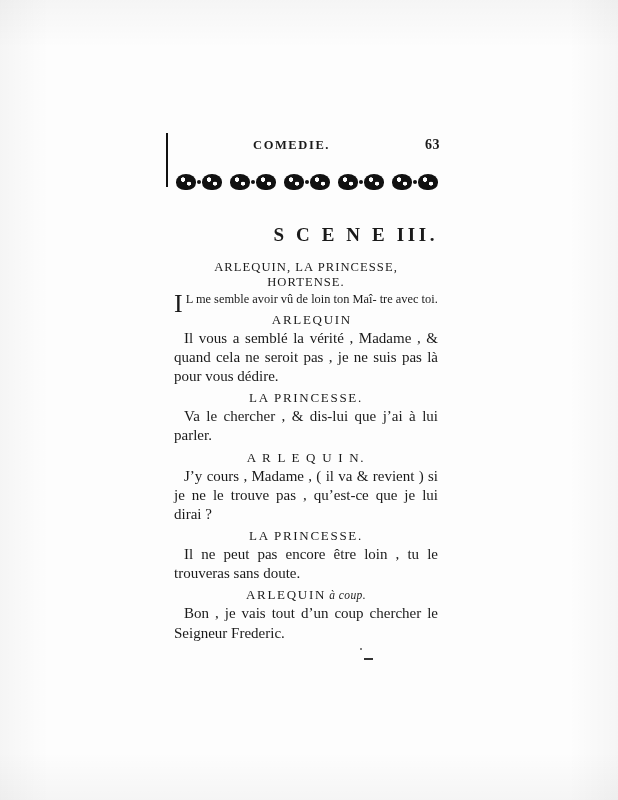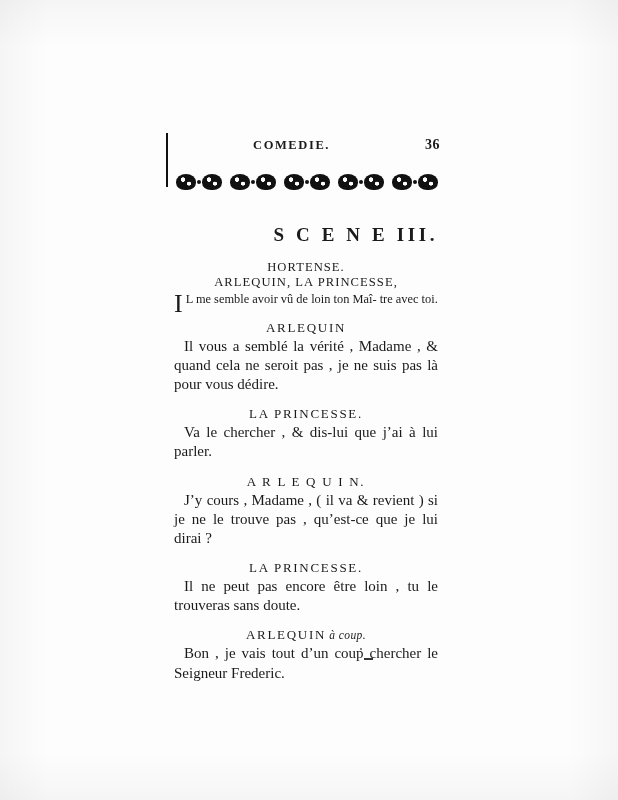--- a/index.html
+++ b/index.html
@@ -129,21 +129,21 @@
     text-align: center;
     font-size: 12.6px;
     letter-spacing: 1.05px;
     line-height: 1.22;
   }
 
   .speaker {
     text-align: center;
     font-size: 13px;
     letter-spacing: 1.7px;
-    margin-top: 12px;
+    margin-top: 4px;
     margin-bottom: 1px;
   }
   .speaker.first { margin-top: 20px; }
   .speaker .stage-inline {
     font-style: italic;
     letter-spacing: 0.4px;
     font-size: 11.5px;
   }
 
   .line {
@@ -193,21 +193,21 @@
 <body>
 
 <div class="page">
 
   <div class="margin-rule"></div>
 
   <div class="text-block">
 
     <div class="runhead">
       <span class="runhead-title">COMEDIE.</span>
-      <span class="folio">36</span>
+      <span class="folio">63</span>
     </div>
 
   </div>
 
   <div class="ornament">
     <div class="orn-unit">
       <span class="lobe l"></span>
       <span class="dot"></span>
       <span class="lobe r"></span>
     </div>
@@ -231,22 +231,22 @@
       <span class="dot"></span>
       <span class="lobe r"></span>
     </div>
   </div>
 
   <div class="text-block" style="top:188px;">
 
     <div class="scene-heading">S C E N E  III.</div>
 
     <div class="characters">
+      <div>ARLEQUIN, LA PRINCESSE,</div>
       <div>HORTENSE.</div>
-      <div>ARLEQUIN, LA PRINCESSE,</div>
     </div>
 
     <div class="dropcap-para">
       <span class="dropcap">I</span><span>L me semble avoir vû de loin ton Maî-
 tre avec toi.</span>
     </div>
 
     <div class="speaker">
       <span>ARLEQUIN</span>
     </div>

